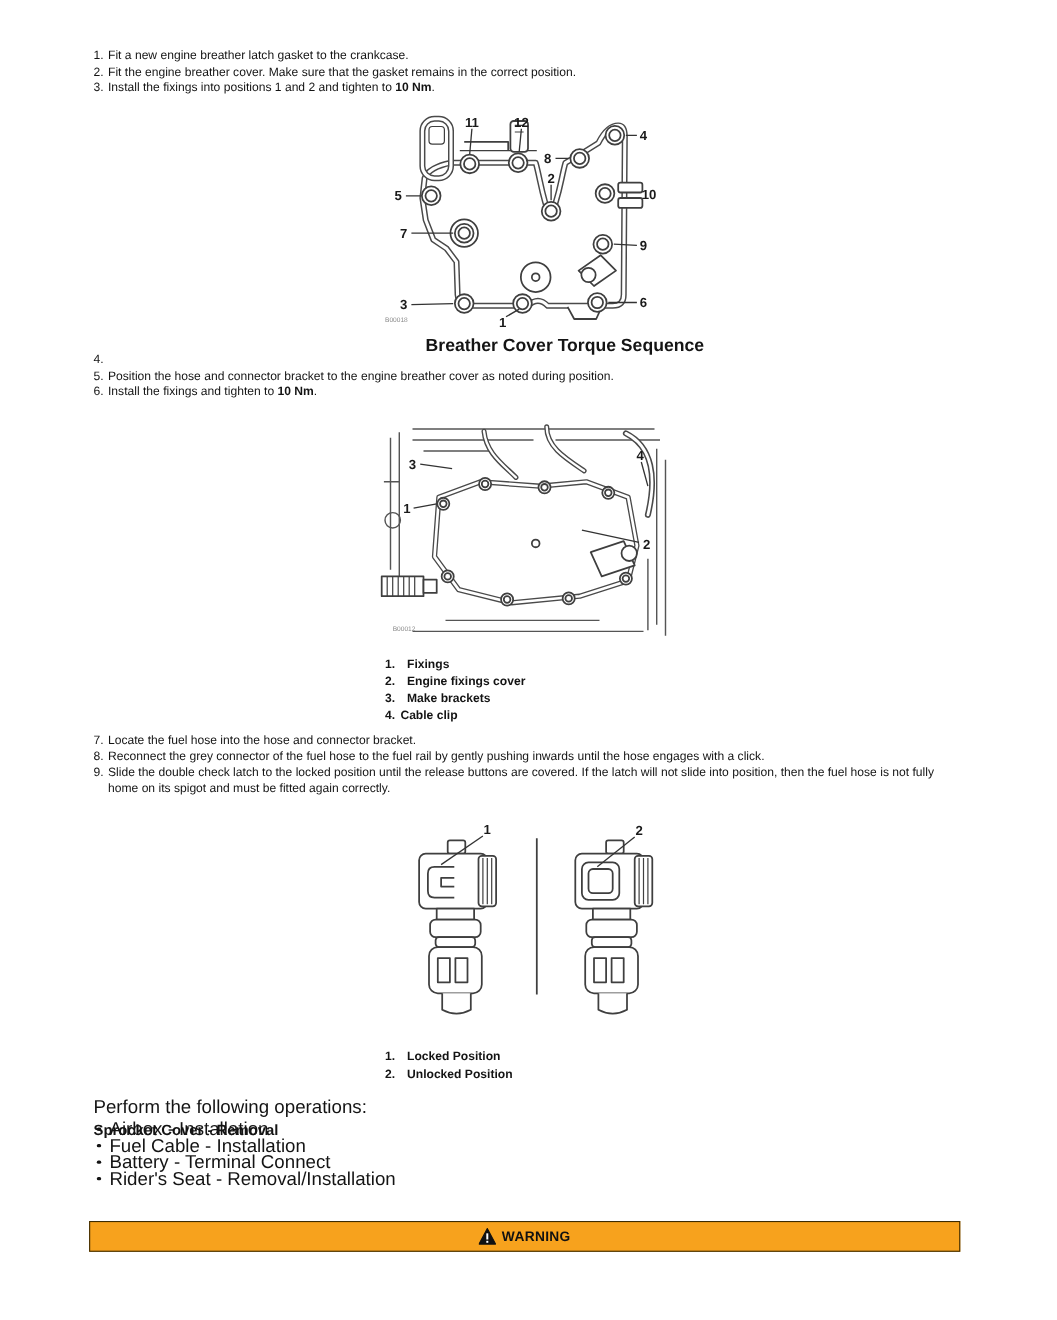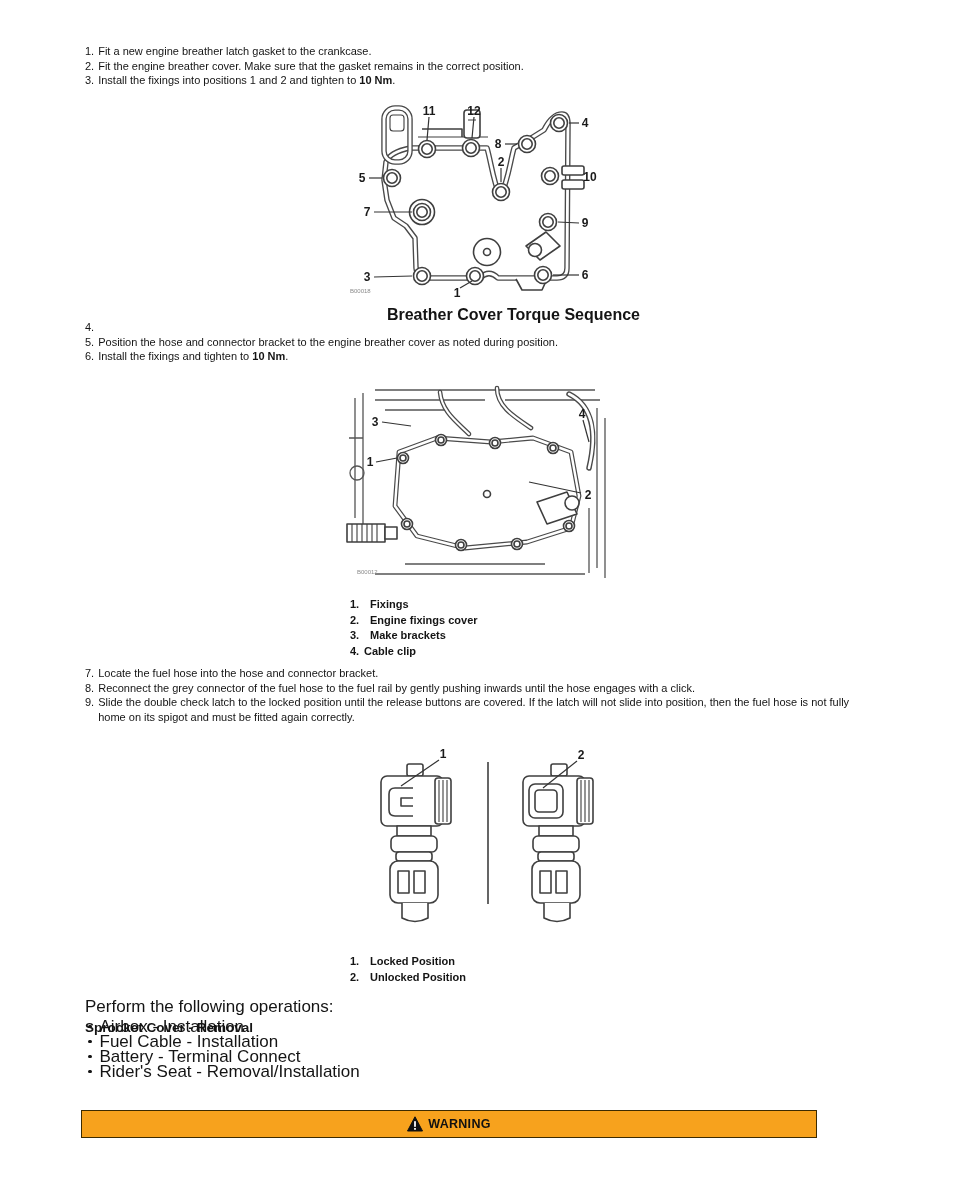--- a/index.html
+++ b/index.html
@@ -13,21 +13,21 @@
   .legend{position:absolute;font-size:11px;font-weight:bold;line-height:15.7px;}
   .lrow{display:flex;}
   .lnum{flex:0 0 auto;width:20px;}
   .lnum.tight{width:14px;}
   .figure{position:absolute;}
   .ops{position:absolute;font-size:17px;line-height:15px;}
   .ops-intro{margin-bottom:5px;}
   .bullet{display:flex;align-items:center;margin-left:3px;}
   .dot{flex:0 0 auto;width:3.5px;height:3.5px;border-radius:50%;background:#141414;margin-right:8px;}
   .heading{position:absolute;font-size:13.5px;font-weight:bold;}
-  .warning-banner{position:absolute;left:81px;top:1110px;width:736px;height:28px;
+  .warning-banner{position:absolute;left:81px;top:1110px;width:792px;height:28px;
         background:#F7A21D;border:1.5px solid #3d2b00;box-sizing:border-box;
         display:flex;align-items:center;justify-content:center;gap:5px;}
   .warn-text{font-size:12.5px;font-weight:bold;color:#111;letter-spacing:.3px;}
   
   svg text{font-family:"Liberation Sans",sans-serif;font-weight:bold;font-size:12px;fill:#1a1a1a;}
   svg text.code{font-size:6px;font-weight:normal;fill:#8a8a8a;}
   .o1{stroke:#4a4a4a;stroke-width:5.5;fill:none;stroke-linejoin:round;stroke-linecap:round;}
   .o2{stroke:#ffffff;stroke-width:2.8;fill:none;stroke-linejoin:round;stroke-linecap:round;}
   .o1b{stroke:#4a4a4a;stroke-width:4.8;fill:none;stroke-linejoin:round;}
   .o2b{stroke:#ffffff;stroke-width:2.4;fill:none;stroke-linejoin:round;}

